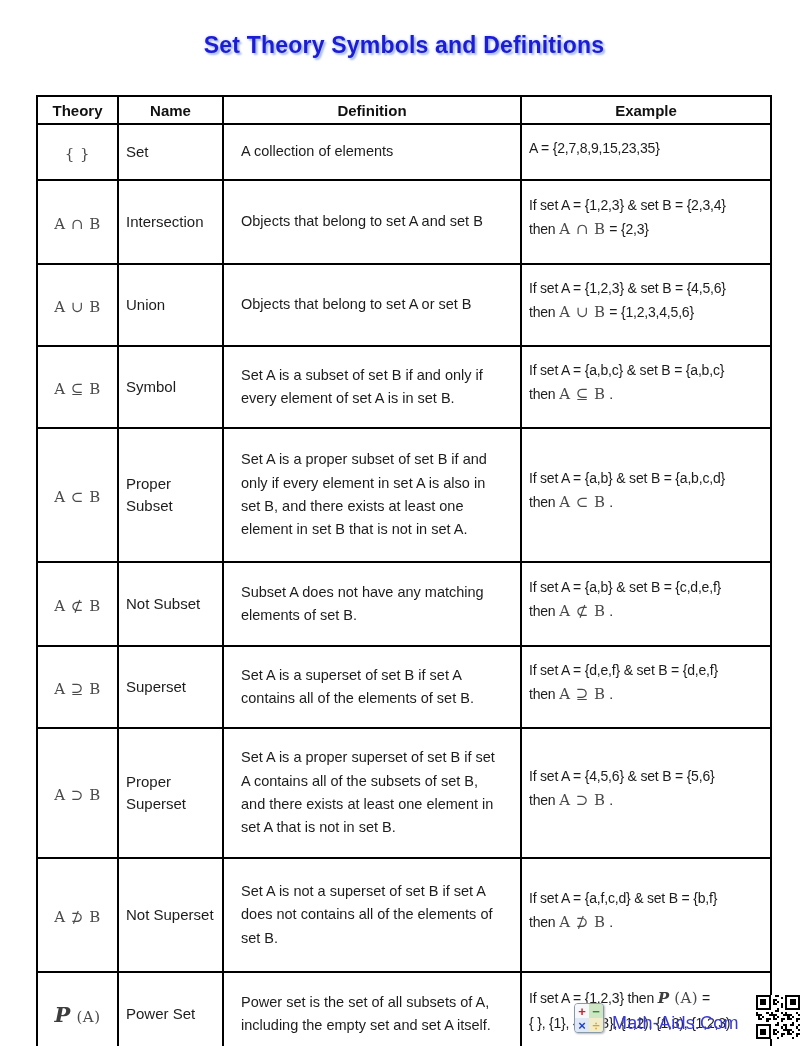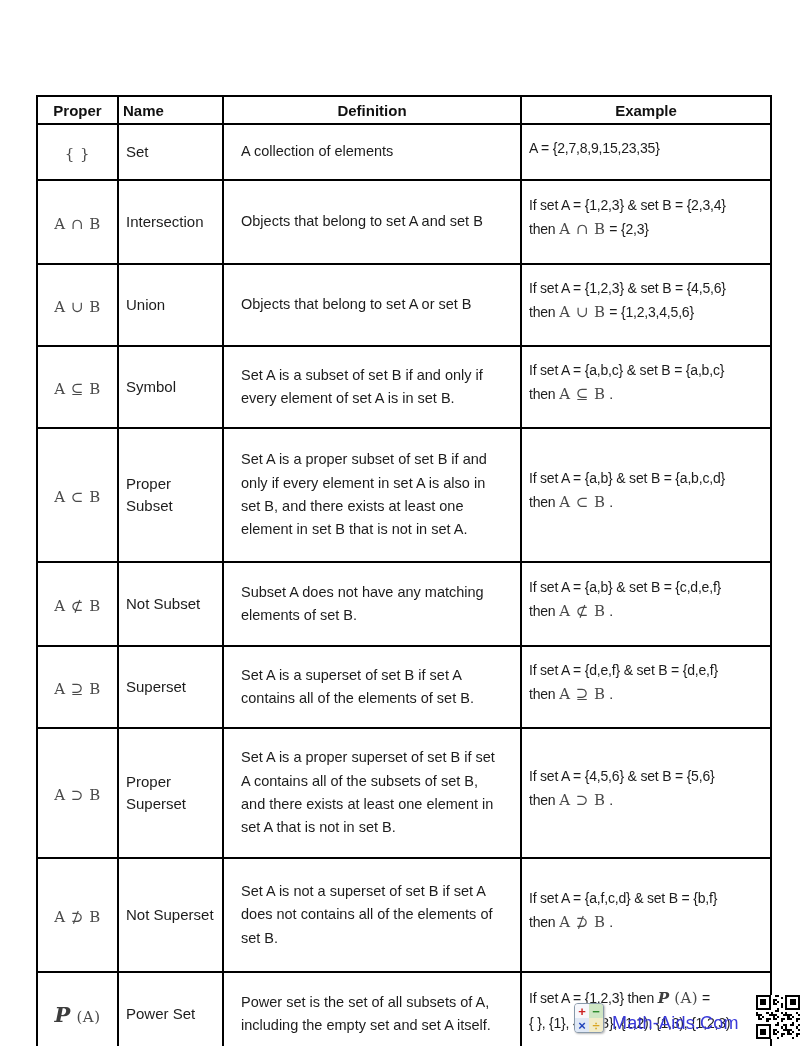--- a/index.html
+++ b/index.html
@@ -21,21 +21,21 @@
   col.c-sym  { width:81px; }
   col.c-name { width:105px; }
   col.c-def  { width:298px; }
   col.c-ex   { width:250px; }
 
   .sheet th, .sheet td { border:2px solid #000; }
   .sheet th {
     font-size:15px; font-weight:bold; color:#111;
     height:22px; padding:2px 4px; text-align:center;
   }
-  .sheet th.h-name { text-align:left; }
+  .sheet th.h-name { text-align:center; }
 
   .sheet td { vertical-align:middle; color:#1c1c1c; }
 
   td.sym {
     text-align:center; padding:4px 2px;
     font-family:"DejaVu Serif", serif;
     font-size:20px; color:#3d3d3d; letter-spacing:1px;
   }
   td.name {
     font-size:15px; padding:6px 4px 6px 7px; line-height:1.5;
@@ -86,31 +86,32 @@
   .logo .q2 { color:#2244bb; background:#dfe8f6; }
   .logo .q3 { color:#d9a520; background:#f2ecc9; }
   .brand-text { color:#3939d9; font-size:18px; margin-left:8px; letter-spacing:0.2px;margin-top:11px; }
   .qr { position:absolute; left:756px; top:2px; width:44px; height:44px; }
 </style>
 </head>
 <body>
 
 <div class="page">
 
+  <h1 class="title" style="color: rgb(28, 28, 214);">Set Theory Symbols and Definitions</h1>
 
   <table class="sheet">
     <colgroup>
       <col class="c-sym">
         <col class="c-name">
         <col class="c-def">
         <col class="c-ex">
     </colgroup>
     <thead>
       <tr>
-        <th>Proper</th>
+        <th>Theory</th>
         <th class="h-name">Name</th>
         <th>Definition</th>
         <th>Example</th>
       </tr>
     </thead>
     <tbody>
         <tr>
           <td class="sym"><span class="math">{ }</span></td>
           <td class="name">Set</td>
           <td class="def">A collection of elements</td>

